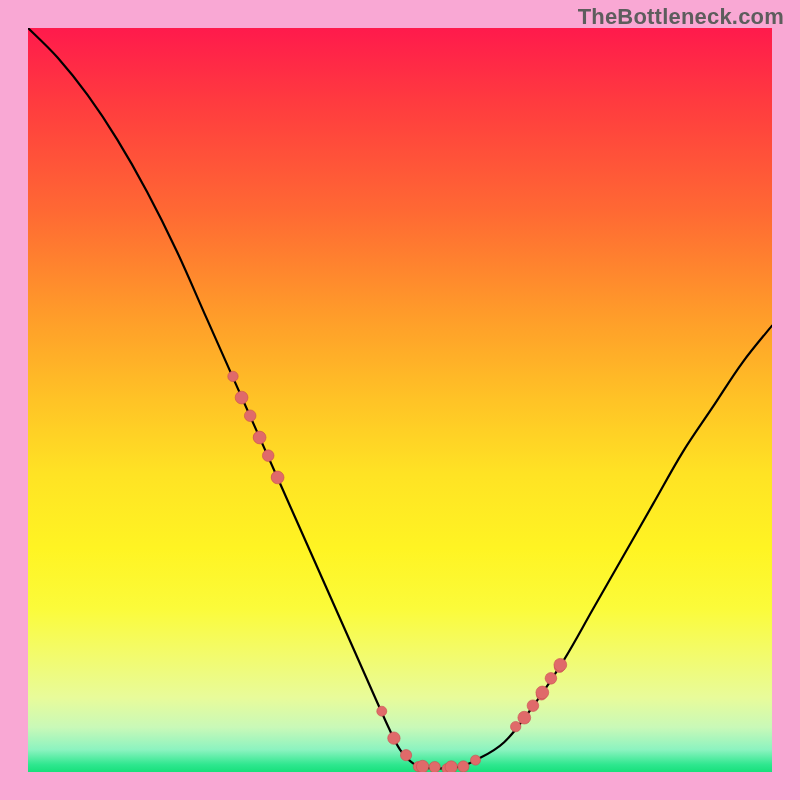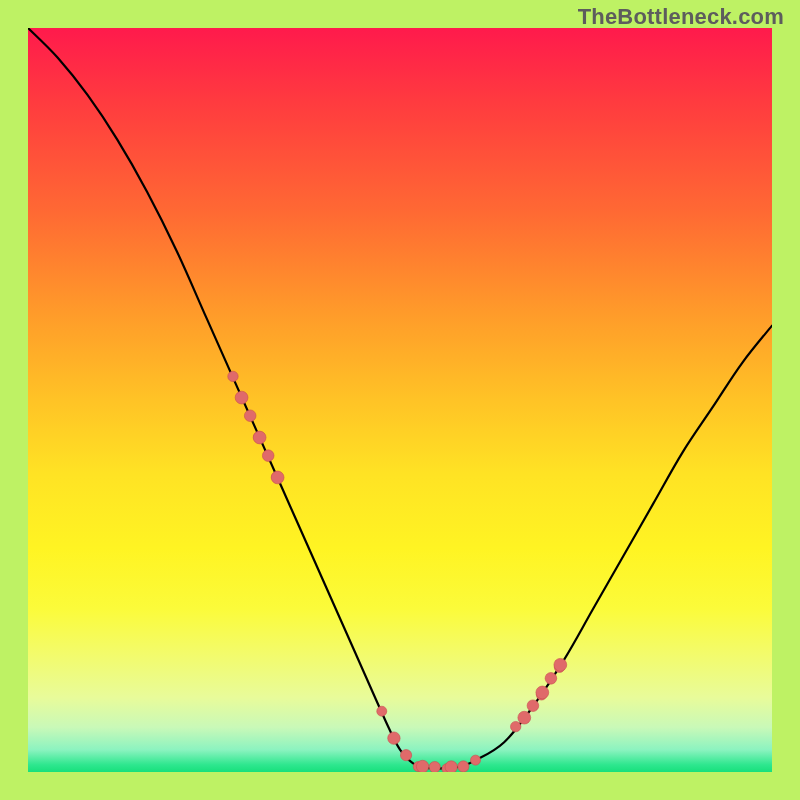--- a/index.html
+++ b/index.html
@@ -1,21 +1,21 @@
 <!DOCTYPE html>
 <html><head>
 <meta charset="utf-8">
 <style>
   * { margin: 0; padding: 0; box-sizing: border-box; }
   html, body { width: 800px; height: 800px; overflow: hidden; background: #000; }
   .frame {
     position: relative;
     width: 800px;
     height: 800px;
-    background: #bef264;
+    background: #f9a8d4;
   }
   .watermark {
     position: absolute;
     top: 4px;
     right: 16px;
     font-family: Arial, Helvetica, sans-serif;
     font-size: 22px;
     font-weight: bold;
     color: #5d5d5d;
     letter-spacing: 0.2px;

